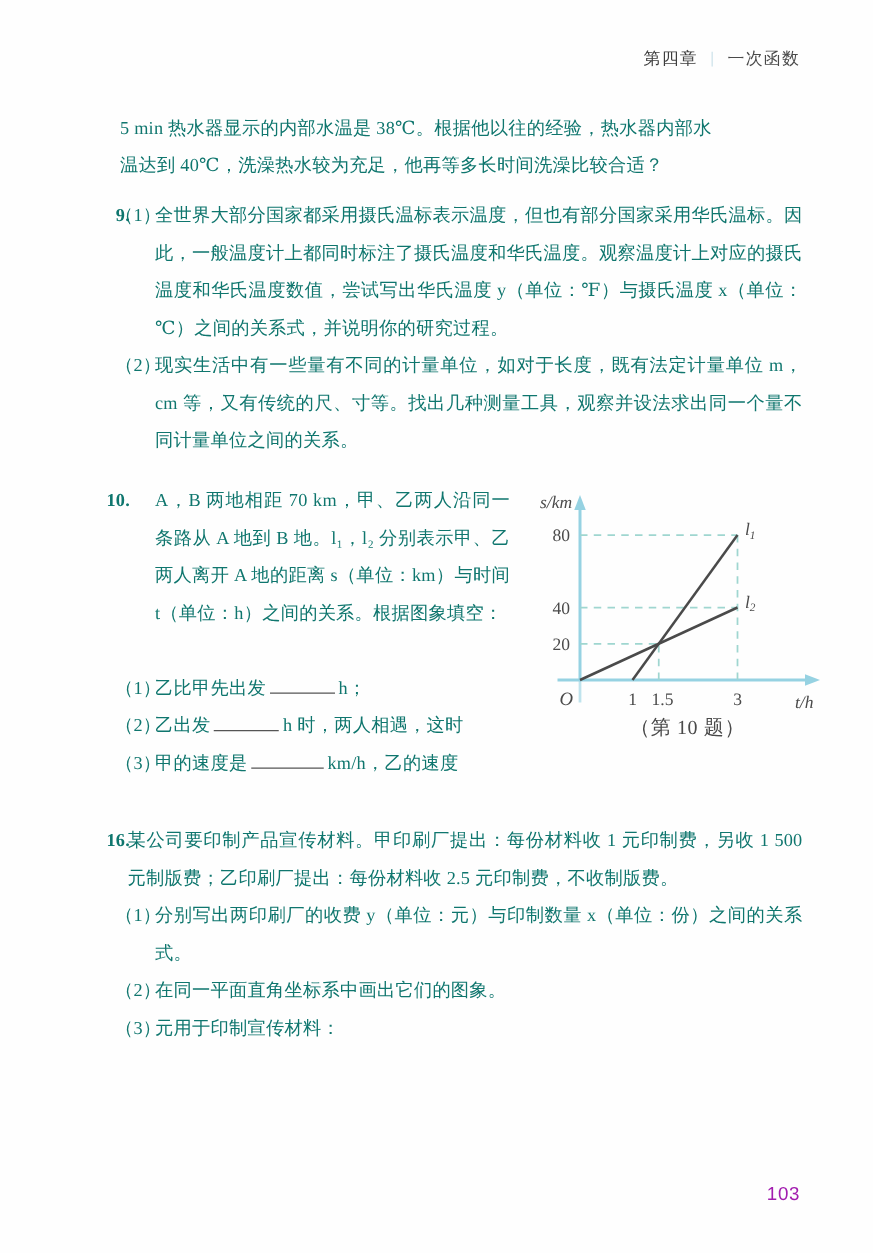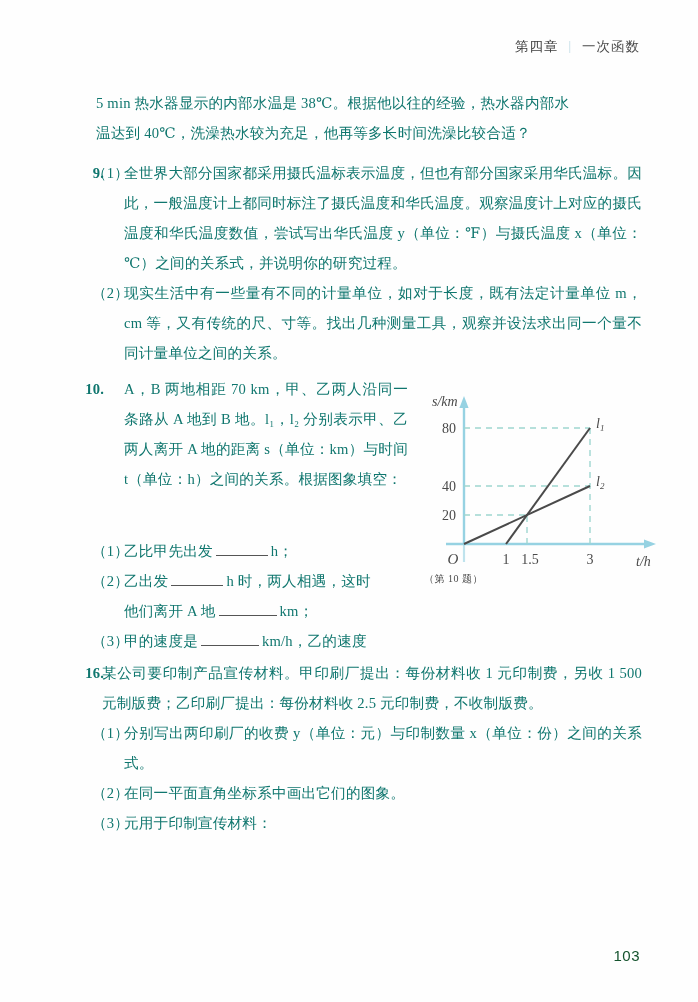--- a/index.html
+++ b/index.html
@@ -74,33 +74,34 @@
     left: 424px;
     top: 386px;
     width: 252px;
     height: 210px;
   }
   .figcaption {
     position: absolute;
     left: 0;
     top: 186px;
     width: 252px;
-    font-size: 10px;
+    text-align: center;
+    font-size: 16px;
     color: #4a4a4a;
     letter-spacing: 0.5px;
   }
 
   
   .folio {
     position: absolute;
     right: 58px;
     bottom: 38px;
     font-family: "Liberation Sans", sans-serif;
     font-size: 15px;
-    color: #14532d;
+    color: #a21caf;
     letter-spacing: 0.5px;
   }
 </style>
 </head>
 <body>
 
 <div class="page">
 
   <div class="runhead">
     <span>第四章</span>
@@ -118,38 +119,35 @@
       <span class="hang">9.</span>
       <span style="position:absolute; left:22px; top:0;">（1）</span>
       <span>全世界大部分国家都采用摄氏温标表示温度，但也有部分国家采用华氏温标。因此，一般温度计上都同时标注了摄氏温度和华氏温度。观察温度计上对应的摄氏温度和华氏温度数值，尝试写出华氏温度 y（单位：℉）与摄氏温度 x（单位：℃）之间的关系式，并说明你的研究过程。</span>
     </div>
     <div style="position:relative; padding-left:54px; margin-top:0px;">
       <span style="position:absolute; left:22px; top:0;">（2）</span>
       <span>现实生活中有一些量有不同的计量单位，如对于长度，既有法定计量单位 m，cm 等，又有传统的尺、寸等。找出几种测量工具，观察并设法求出同一个量不同计量单位之间的关系。</span>
     </div>
   </div>
 
-  <div class="block" style="left:70px; top:374px; width:338px;">
+  <div class="block" style="left:70px; top:386px; width:338px;">
     <div style="position:relative; padding-left:54px;">
       <span class="hang">10.</span>
       <span>A，B 两地相距 70 km，甲、乙两人沿同一条路从 A 地到 B 地。l₁，l₂ 分别表示甲、乙两人离开 A 地的距离 s（单位：km）与时间 t（单位：h）之间的关系。根据图象填空：</span>
     </div>
   </div>
 
   <div class="block" style="left:70px; top:536px; width:338px;">
     <div style="position:relative; padding-left:54px;">
       <span style="position:absolute; left:22px; top:0;">（1）</span>
       <span>乙比甲先出发</span><span class="blank" style="width:52px;"></span><span>h；</span>
     </div>
     <div style="position:relative; padding-left:54px;">
       <span style="position:absolute; left:22px; top:0;">（2）</span>
       <span>乙出发</span><span class="blank" style="width:52px;"></span><span>h 时，两人相遇，这时</span>
-      <div>
-        <span>他们离开 A 地</span><span class="blank" style="width:58px;"></span><span>km；</span>
-      </div>
     </div>
     <div style="position:relative; padding-left:54px;">
       <span style="position:absolute; left:22px; top:0;">（3）</span>
       <span>甲的速度是</span><span class="blank" style="width:58px;"></span><span>km/h，乙的速度</span>
     </div>
   </div>
 
   <div class="figure">
     <svg width="252" height="185" viewBox="0 0 252 185">
 

